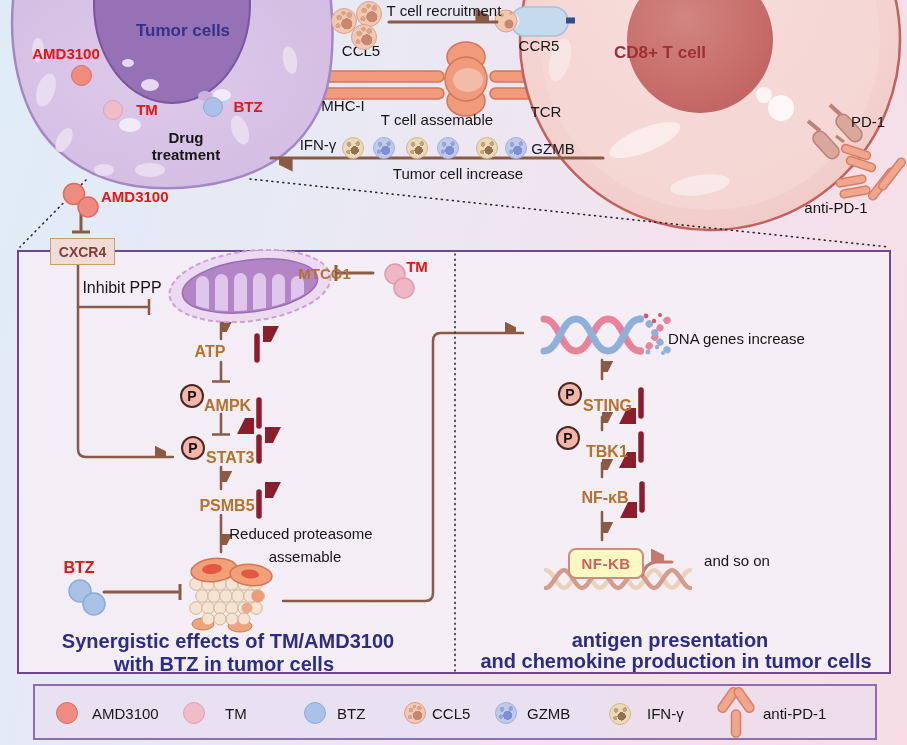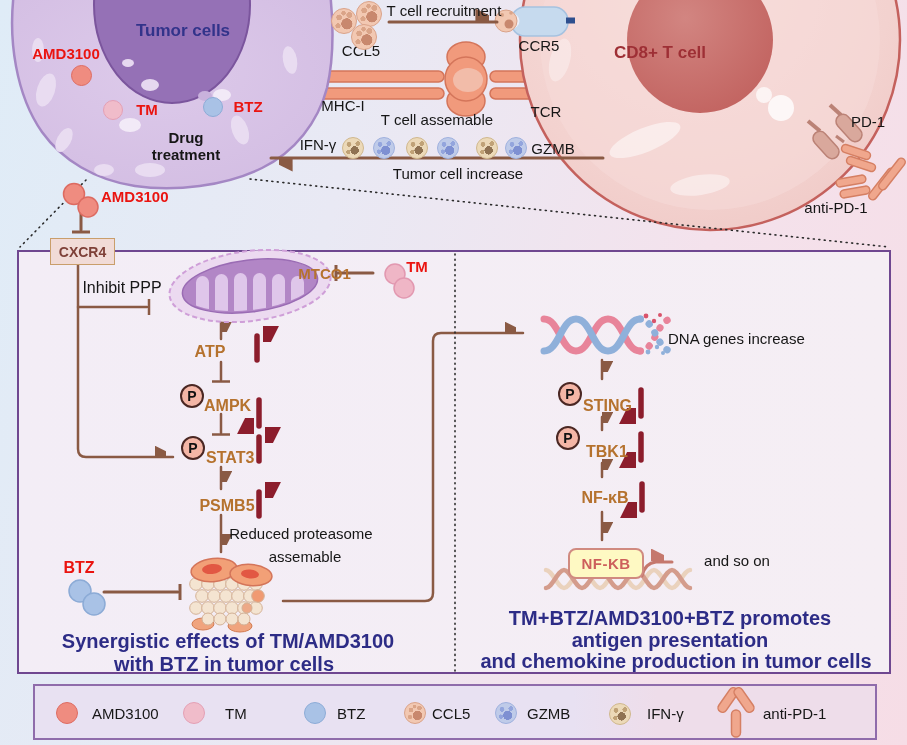--- a/index.html
+++ b/index.html
@@ -356,21 +356,20 @@
   <div class="lb navy" style="left:224px;top:664px;">with BTZ in tumor cells</div>
 
   <div class="lb la" style="left:668px;top:338px;">DNA genes increase</div>
   <div class="pcircle" style="left:558px;top:382px;">P</div>
   <div class="lb orange la" style="left:583px;top:406px;">STING</div>
   <div class="pcircle" style="left:556px;top:426px;">P</div>
   <div class="lb orange la" style="left:586px;top:452px;">TBK1</div>
   <div class="lb orange" style="left:605px;top:498px;">NF-κB</div>
   <div class="abs" id="nfkb-box">NF-KB</div>
   <div class="lb" style="left:737px;top:560px;">and so on</div>
-  <div class="lb navy" style="left:670px;top:618px;">TM+BTZ/AMD3100+BTZ promotes</div>
   <div class="lb navy" style="left:670px;top:640px;">antigen presentation</div>
   <div class="lb navy" style="left:676px;top:661px;">and chemokine production in tumor cells</div>
 
   <div class="ball amd" style="left:56px;top:702px;width:22px;height:22px;"></div>
   <div class="lb la" style="left:92px;top:713px;">AMD3100</div>
   <div class="ball tmb" style="left:183px;top:702px;width:22px;height:22px;"></div>
   <div class="lb la" style="left:225px;top:713px;">TM</div>
   <div class="ball btzb" style="left:304px;top:702px;width:22px;height:22px;"></div>
   <div class="lb la" style="left:337px;top:713px;">BTZ</div>
   <div class="ball sp-ccl5" style="left:404px;top:702px;width:22px;height:22px;"></div>

